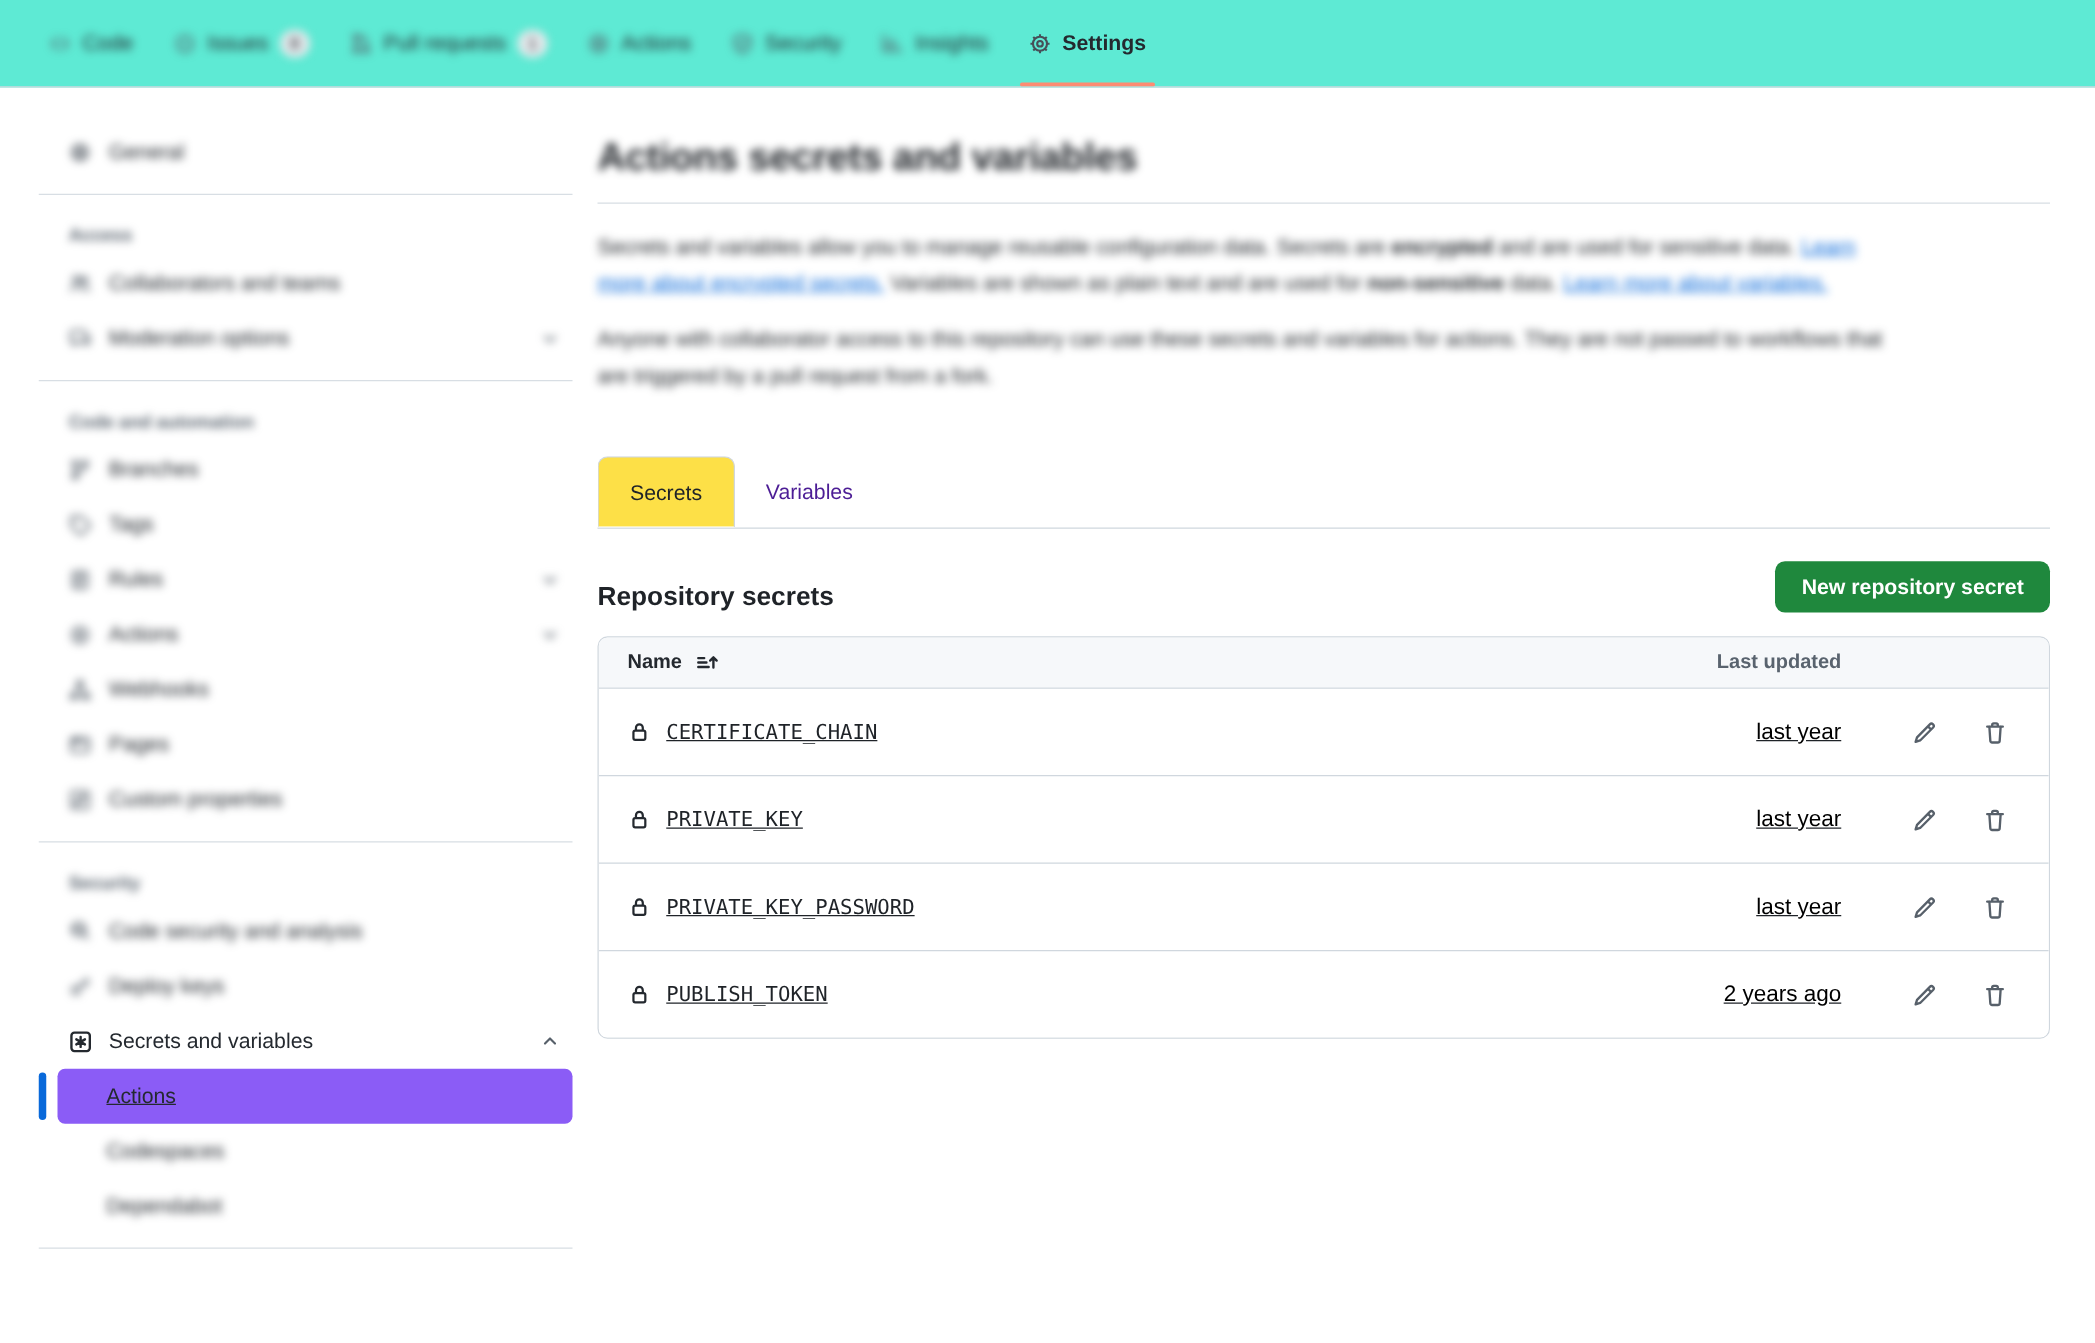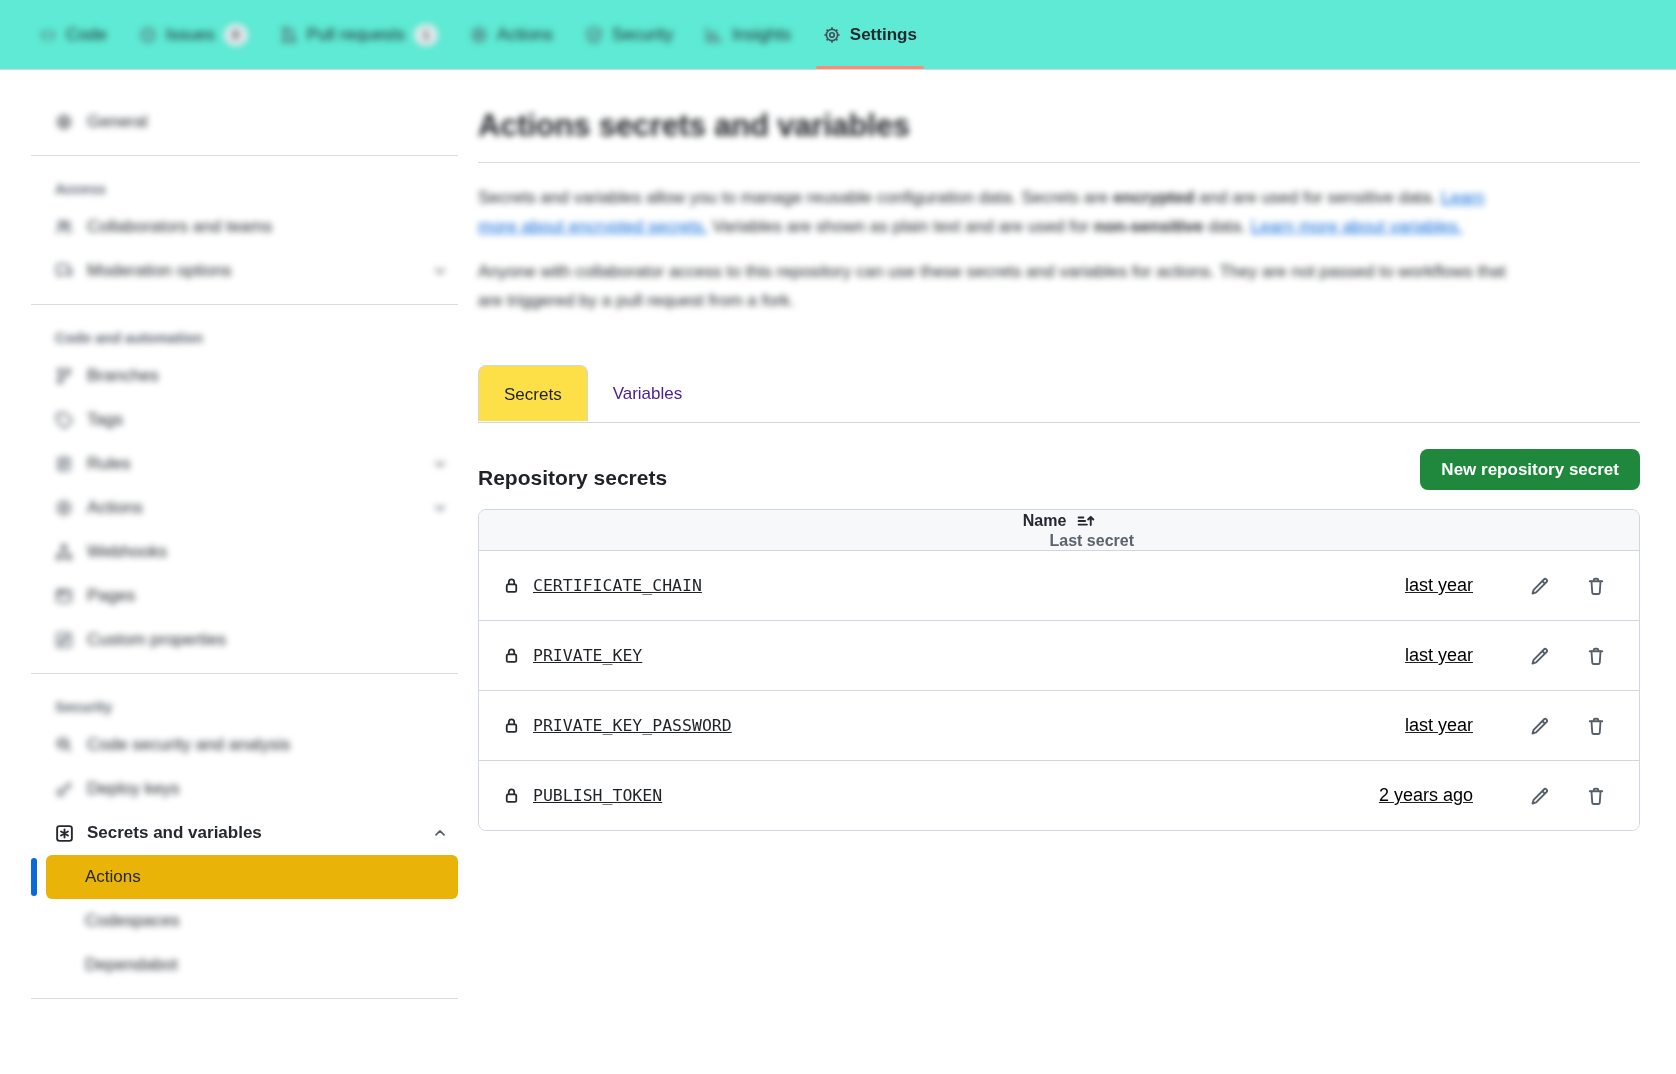--- a/index.html
+++ b/index.html
@@ -28,22 +28,22 @@
   .side-divider { height:1px; background:#d8dee4; margin:11px 0 11px -15px; }
   .side-header { font-size:14.5px; font-weight:600; color:#59636e;
     padding:14px 0 8px 9px; }
   .side-item { position:relative; display:flex; align-items:center; height:44px;
     padding:0 10px 0 9px; border-radius:6px; font-size:17px; color:#24292f;
     cursor:pointer; }
   .side-item .side-icon { width:18px; height:18px; margin-right:14px; flex:none; }
   .side-item .side-label { flex:1; white-space:nowrap; overflow:hidden; }
   .side-item .side-chevron { width:16px; height:16px; flex:none; }
   .side-item.sub { padding-left:39px; }
-  .side-item.bold { font-weight:700; }
-  .side-item.selected { background:#eab308; }
+  .side-item.bold { font-weight:400; }
+  .side-item.selected { background:#8b5cf6;text-decoration:underline; }
   .side-item.selected::before { content:""; position:absolute; left:-15px; top:3px;
     bottom:3px; width:6px; border-radius:3px; background:#0969da; }
   .blurred { filter: blur(3.4px); }
   .soft-blur { filter: blur(3.2px); }
 
   
   .main { flex:1; padding:30px 36px 0 20px; min-width:0; }
   h1.page-title { font-size:31px; font-weight:600; letter-spacing:-.2px;
     margin:8px 0 18px; }
   .rule { border:none; border-top:1px solid #d8dee4; margin:0 0 20px; }
@@ -64,21 +64,21 @@
     margin-top:26px; }
   .sec-row h2 { font-size:21px; font-weight:700; }
   .btn-primary { background:#1f883d; color:#fff; border:none; border-radius:8px;
     height:41px; padding:0 21px; font-size:17px; font-weight:600; cursor:pointer;
     font-family:inherit; }
 
   
   .secrets-table { margin-top:19px; border:1px solid #d0d7de; border-radius:8px;
     overflow:hidden; }
   .t-row { display:flex; align-items:center; padding:0 23px; }
-  .t-head { height:40px; background:#f6f8fa;flex-direction:column; }
+  .t-head { height:40px; background:#f6f8fa; }
   .t-body-row { height:70px; border-top:1px solid #d0d7de; background:#fff;text-decoration:underline; }
   .col-name { flex:1; display:flex; align-items:center; gap:12px; min-width:0; }
   .t-head .col-name { font-size:16px; font-weight:700; color:#24292f; gap:10px; }
   .secret-name { font-family:"DejaVu Sans Mono","Liberation Mono",monospace;
     font-size:16.5px; color:#1f2328; }
   .col-updated { width:150px; text-align:right; font-size:18px; color:#000000;
     flex:none; }
   .t-head .col-updated { font-size:16px; font-weight:600; color:#59636e; }
   .col-actions { width:143px; flex:none; display:flex; align-items:center;
     justify-content:flex-end; gap:36px; padding-right:10px; }
@@ -468,21 +468,21 @@
       <div class="t-row t-head">
         <div class="col-name">
           <span class="sort-wrap">
             <span>Name</span>
             <svg width="19" height="19" viewBox="0 0 16 16" fill="none" stroke="#24292f" stroke-width="1.6" stroke-linecap="round" stroke-linejoin="round">
                 <path d="M2.2 4.6h4M2.2 7.6h5.5M2.2 10.6h7"></path>
                 <path d="M12.4 11V4.4M10.2 6.3l2.2-2.2 2.2 2.2"></path>
               </svg>
           </span>
         </div>
-        <div class="col-updated">Last secret</div>
+        <div class="col-updated">Last updated</div>
         <div class="col-actions"></div>
       </div>
 
       <div>
 
           <div class="t-row t-body-row">
             <div class="col-name">
               <svg width="19" height="19" viewBox="0 0 16 16" fill="none" stroke="#24292f" stroke-width="1.5" stroke-linejoin="round">
                 <rect x="4" y="7.1" width="8" height="6.3" rx="1.2"></rect>
                 <path d="M5.7 7.1V5.2a2.3 2.3 0 0 1 4.6 0v1.9"></path>

